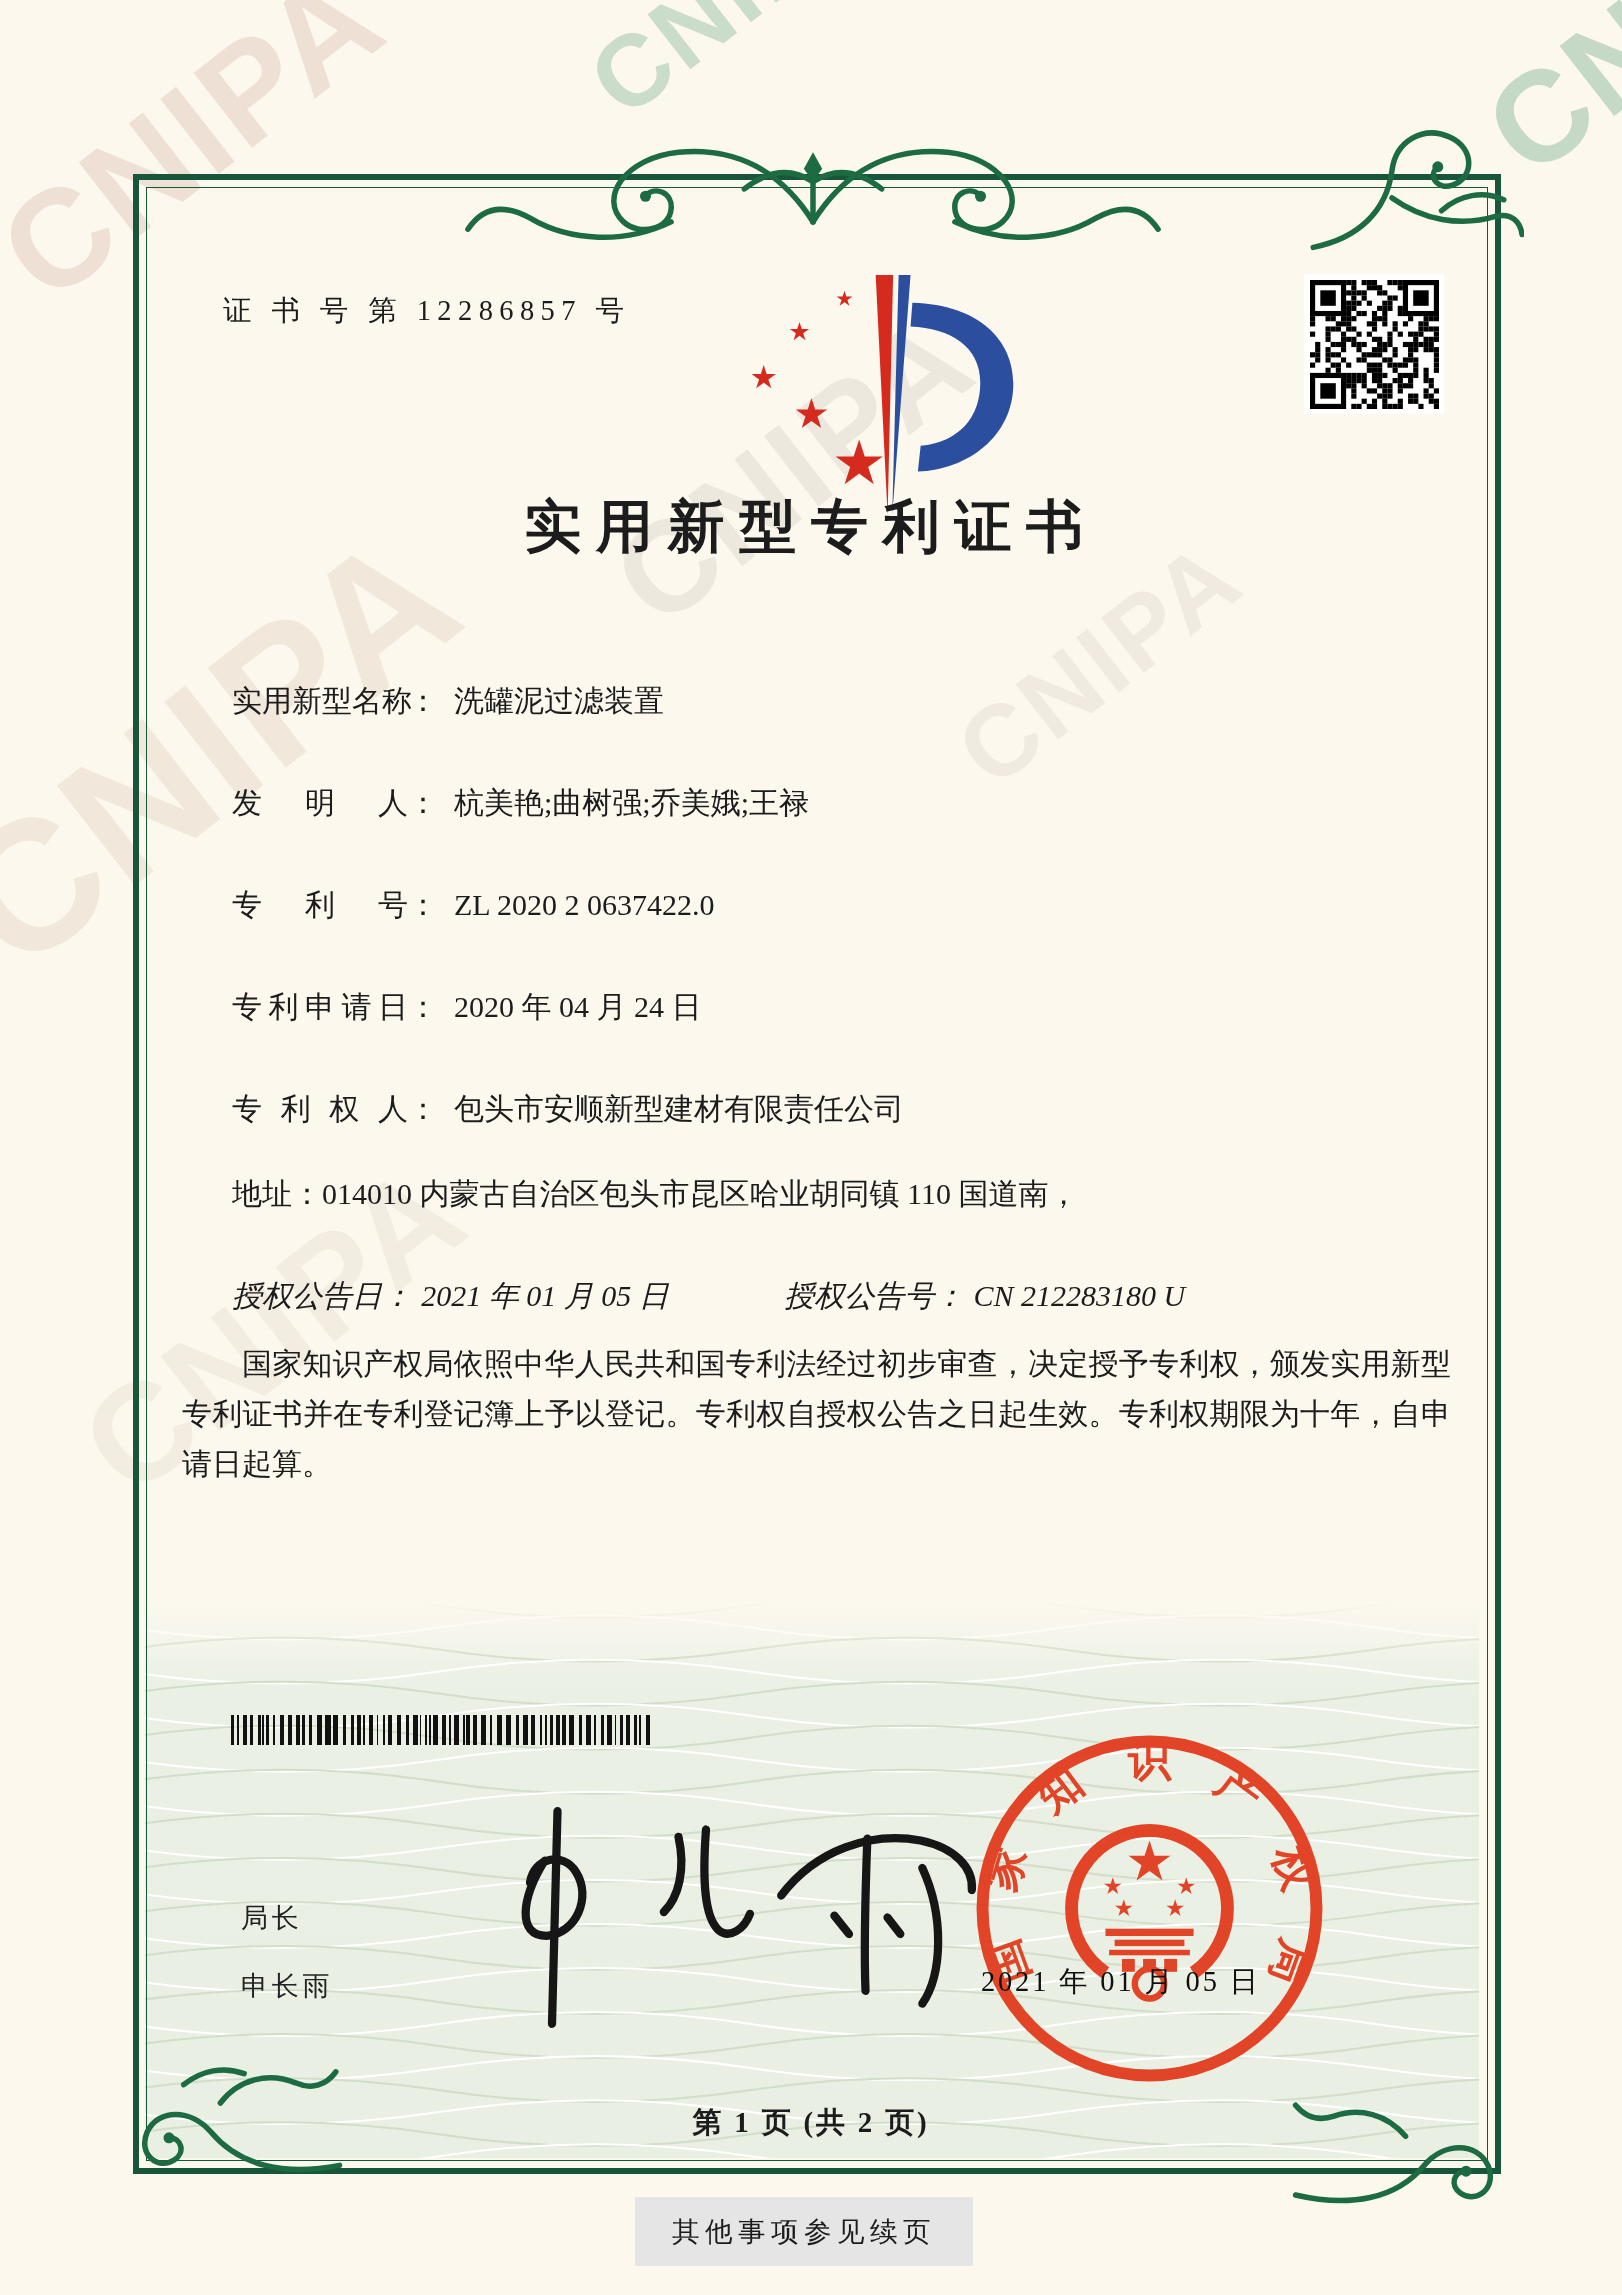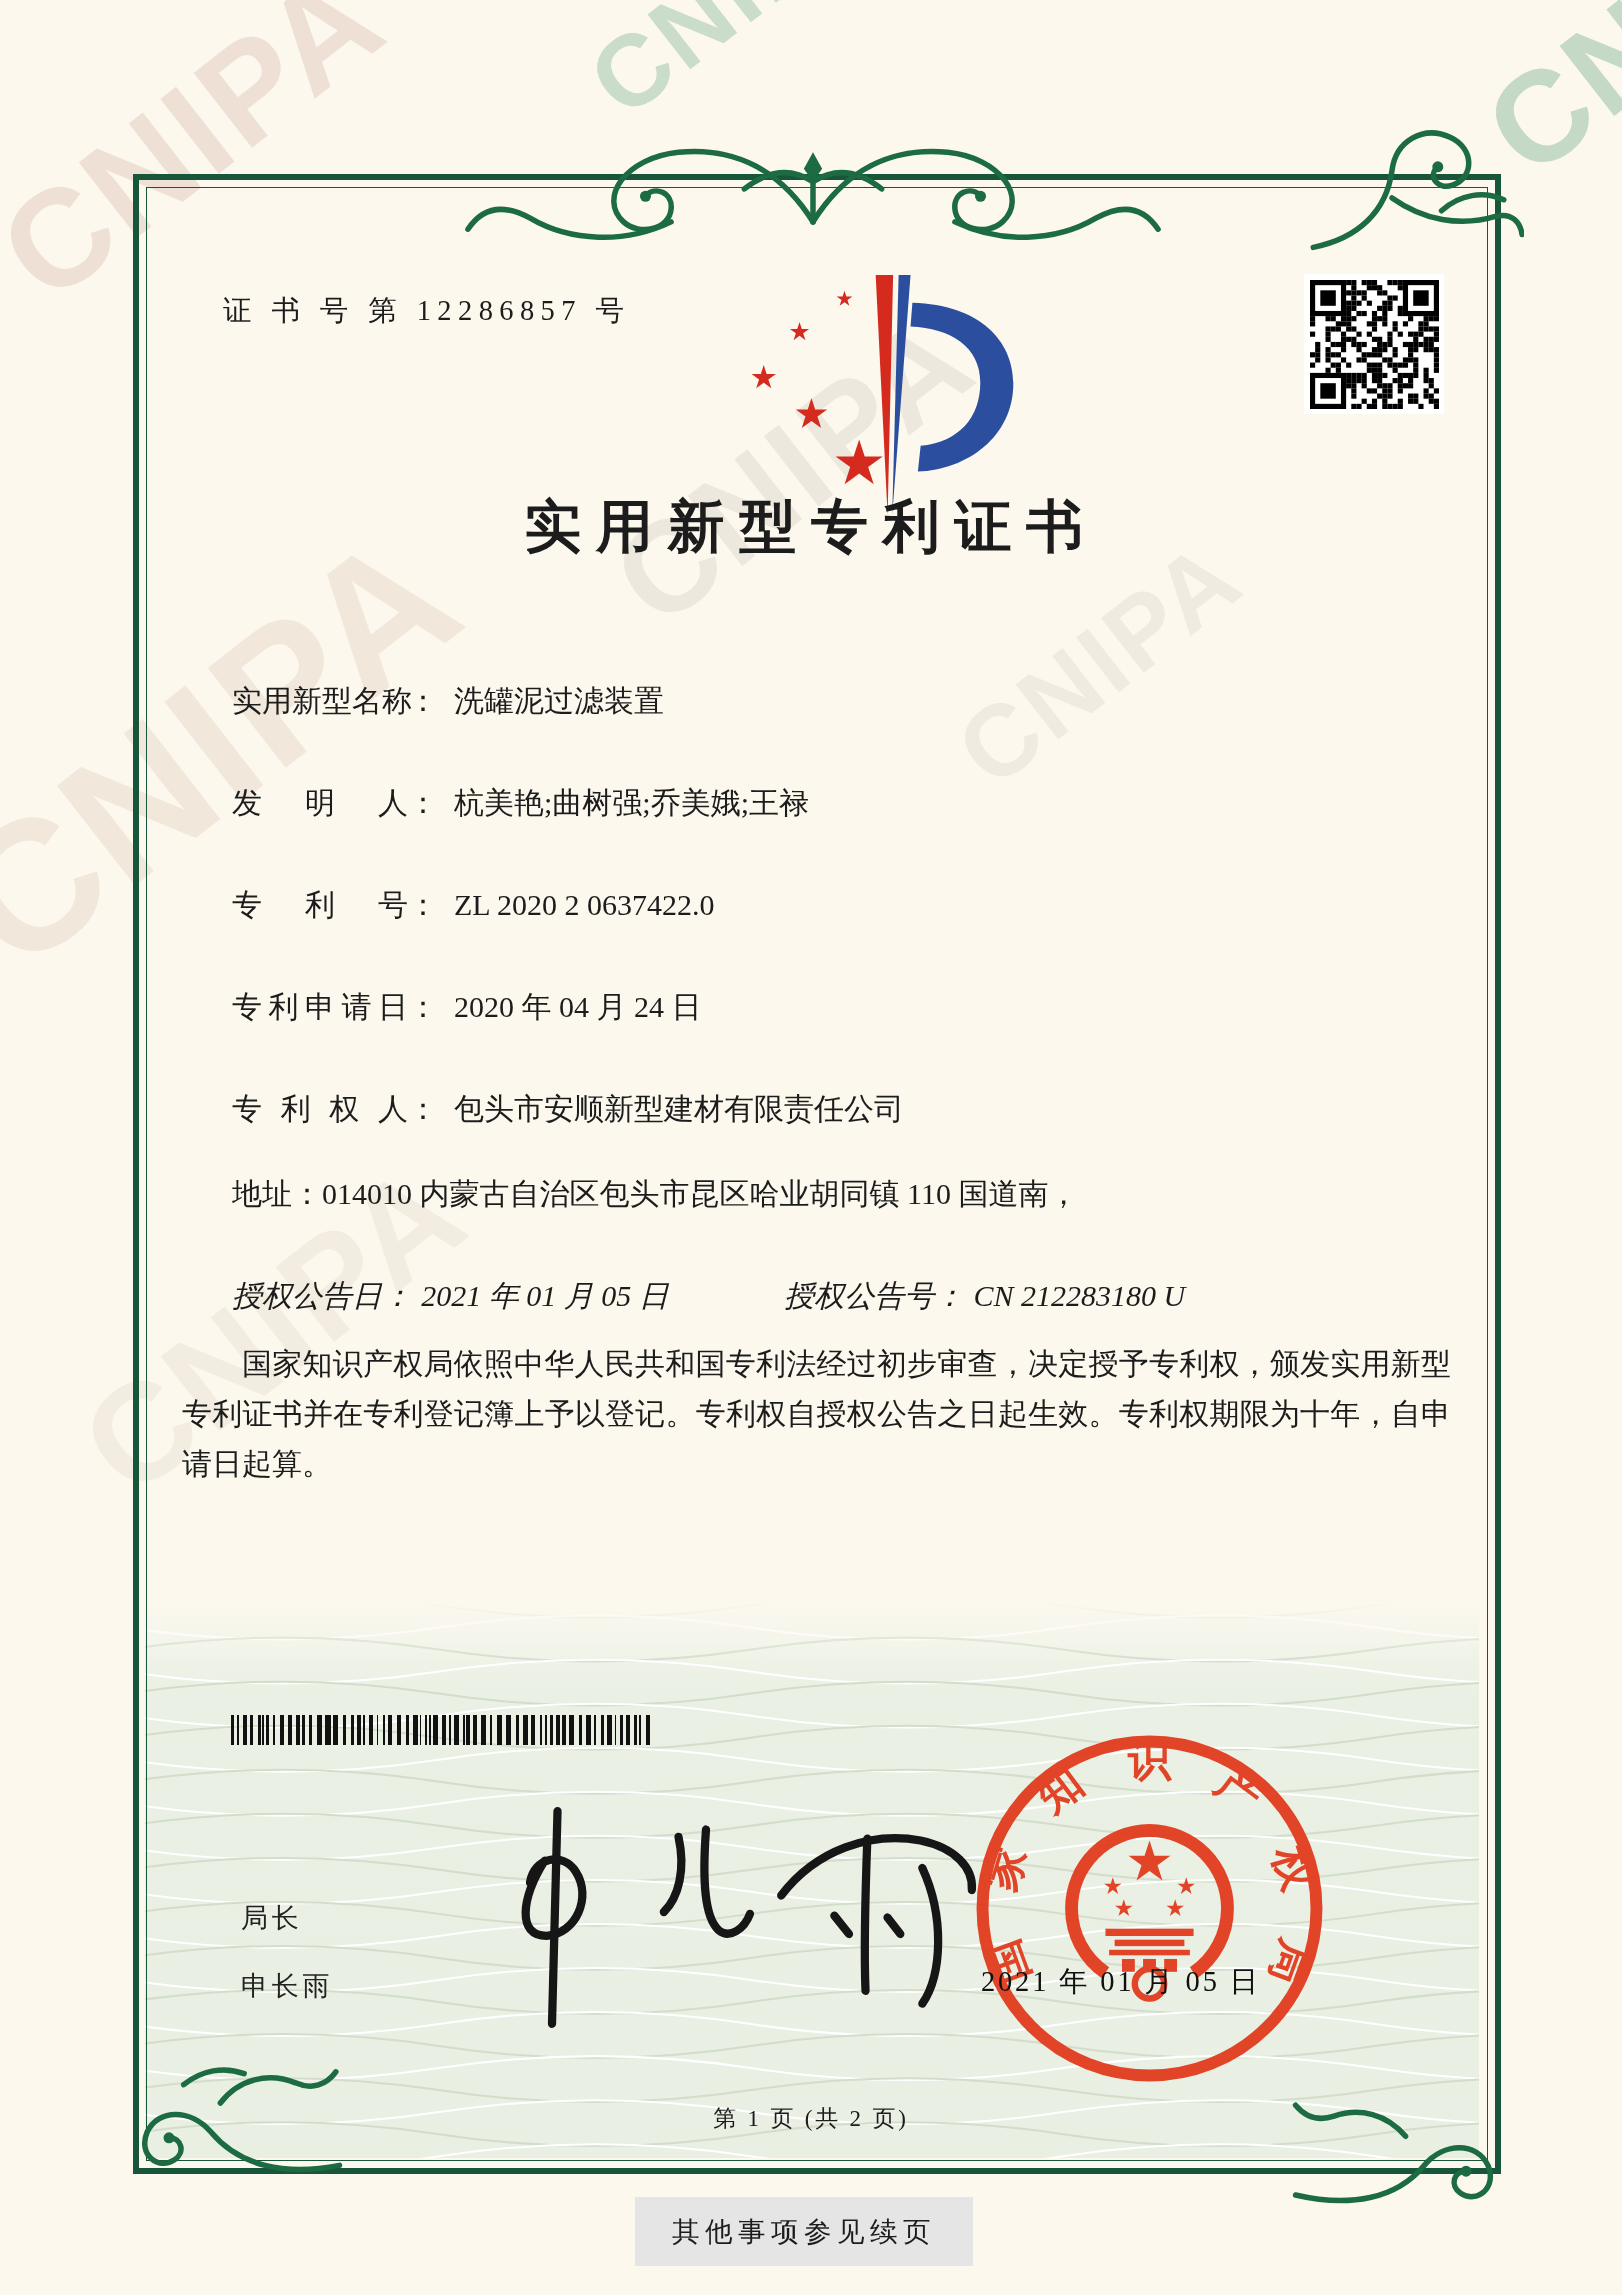--- a/index.html
+++ b/index.html
@@ -68,21 +68,21 @@
   .barcode s{display:inline-block; height:100%;}
 
   .officer{position:absolute; left:241px; top:1884px;
            font-family:"Liberation Sans","DejaVu Sans",sans-serif;
            font-size:27px; letter-spacing:3.7px; line-height:68px; color:#222;}
   .sig{position:absolute; left:478px; top:1780px; width:533px; height:275px;}
 
   .seal{position:absolute; left:966px; top:1725px; width:367px; height:367px; opacity:.94;}
   .seal-date{position:absolute; left:981px; top:1963px; font-size:28.5px; letter-spacing:2.8px; color:#101010; z-index:4;}
 
-  .page-ind{position:absolute; left:133px; top:2103px; width:1356px; text-align:center; font-size:23px; letter-spacing:2.8px;}
+  .page-ind{position:absolute; left:133px; top:2103px; width:1356px; text-align:center; font-size:29px; letter-spacing:2.8px;font-weight:bold;}
 
   .cont-note{position:absolute; left:635px; top:2197px; background:#e5e5e5;
              padding:16.5px 37px; font-size:27.5px; letter-spacing:5.5px; z-index:3;}
 
   .orn{position:absolute; z-index:2; pointer-events:none;}
 </style>
 </head>
 <body>
 
 <div id="page">

